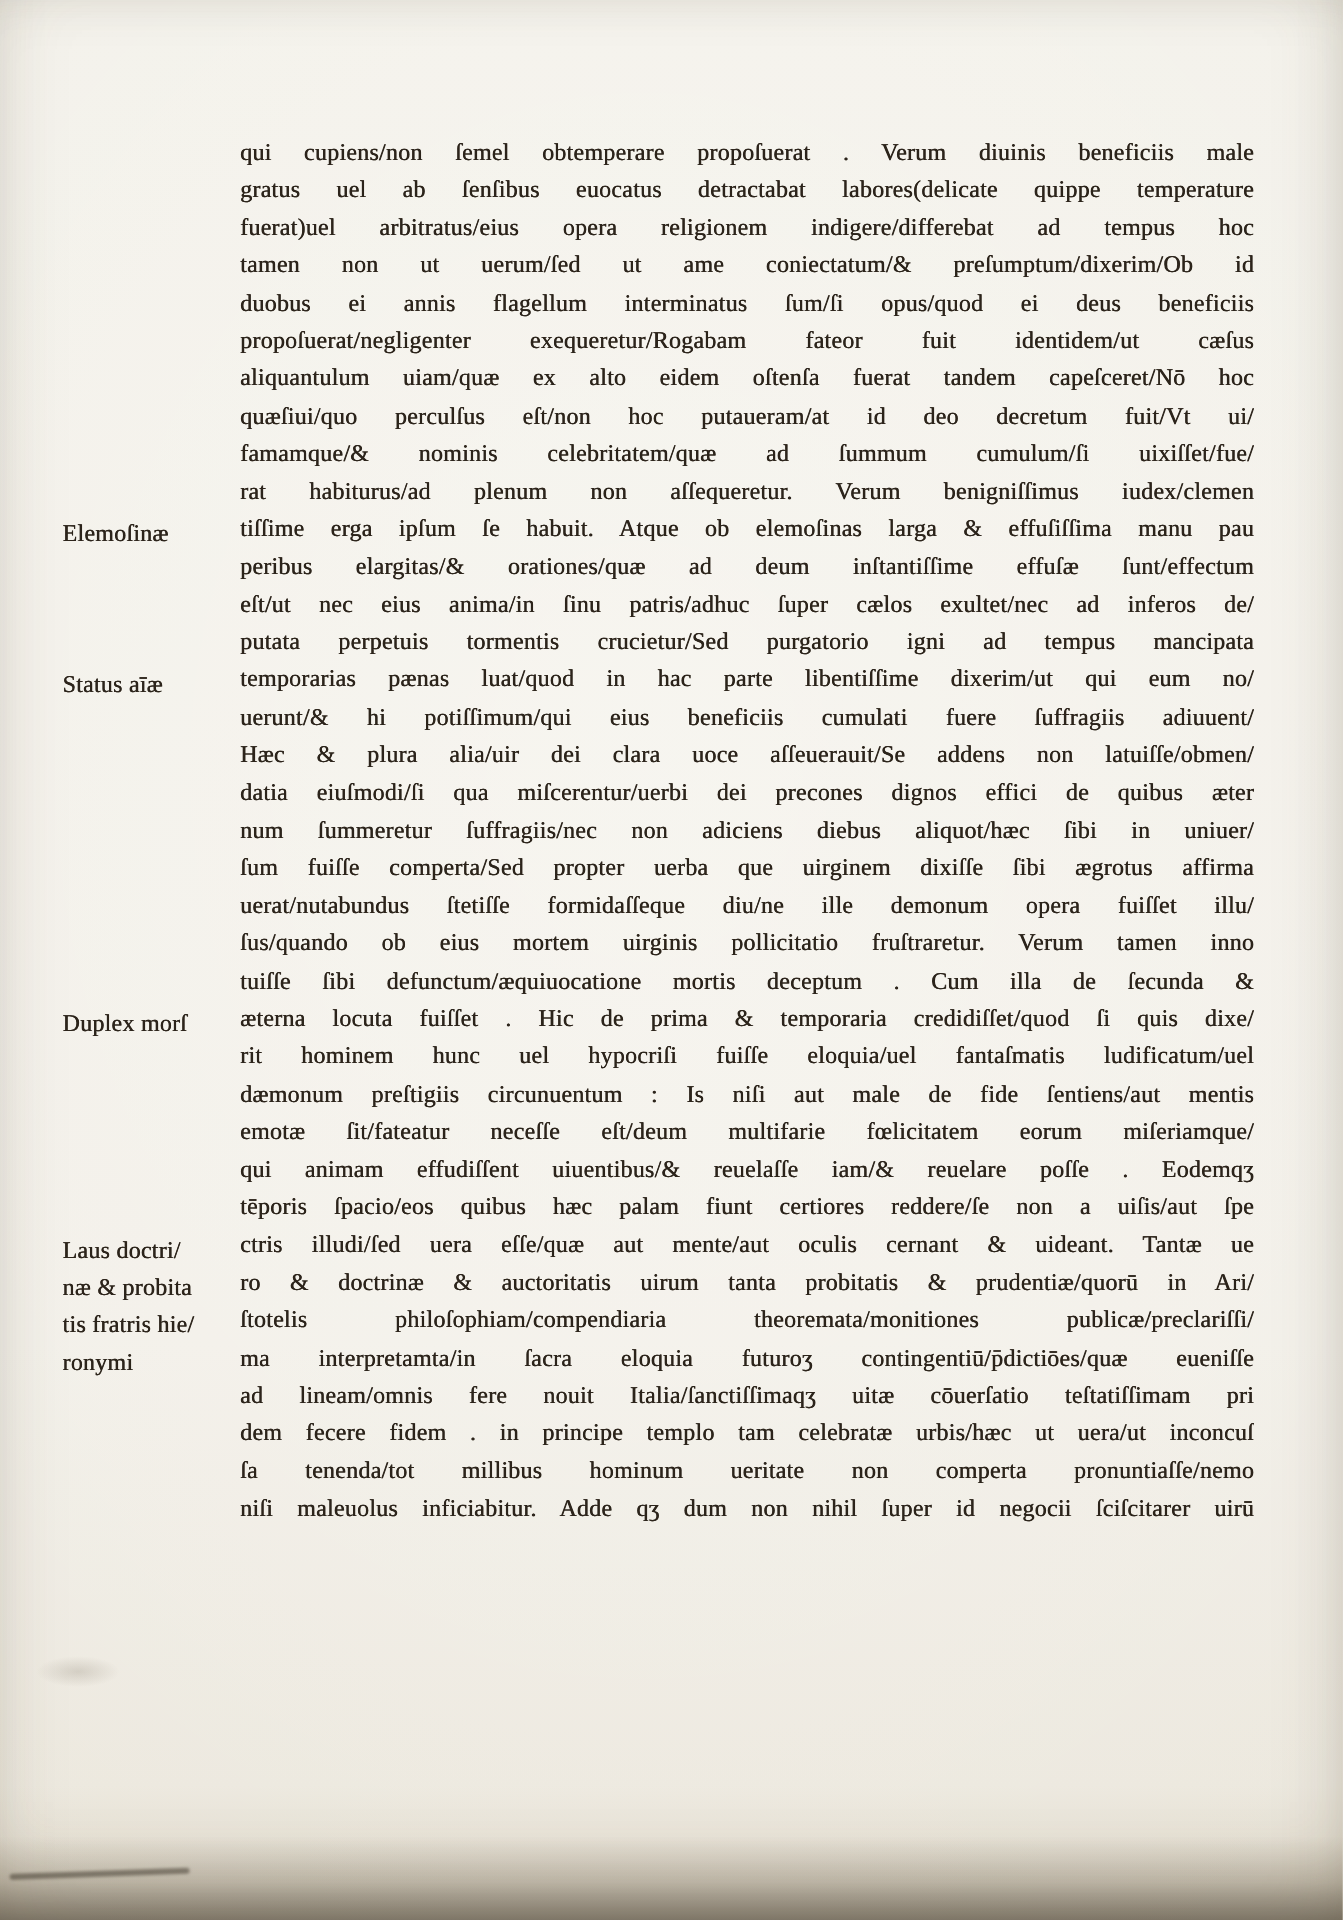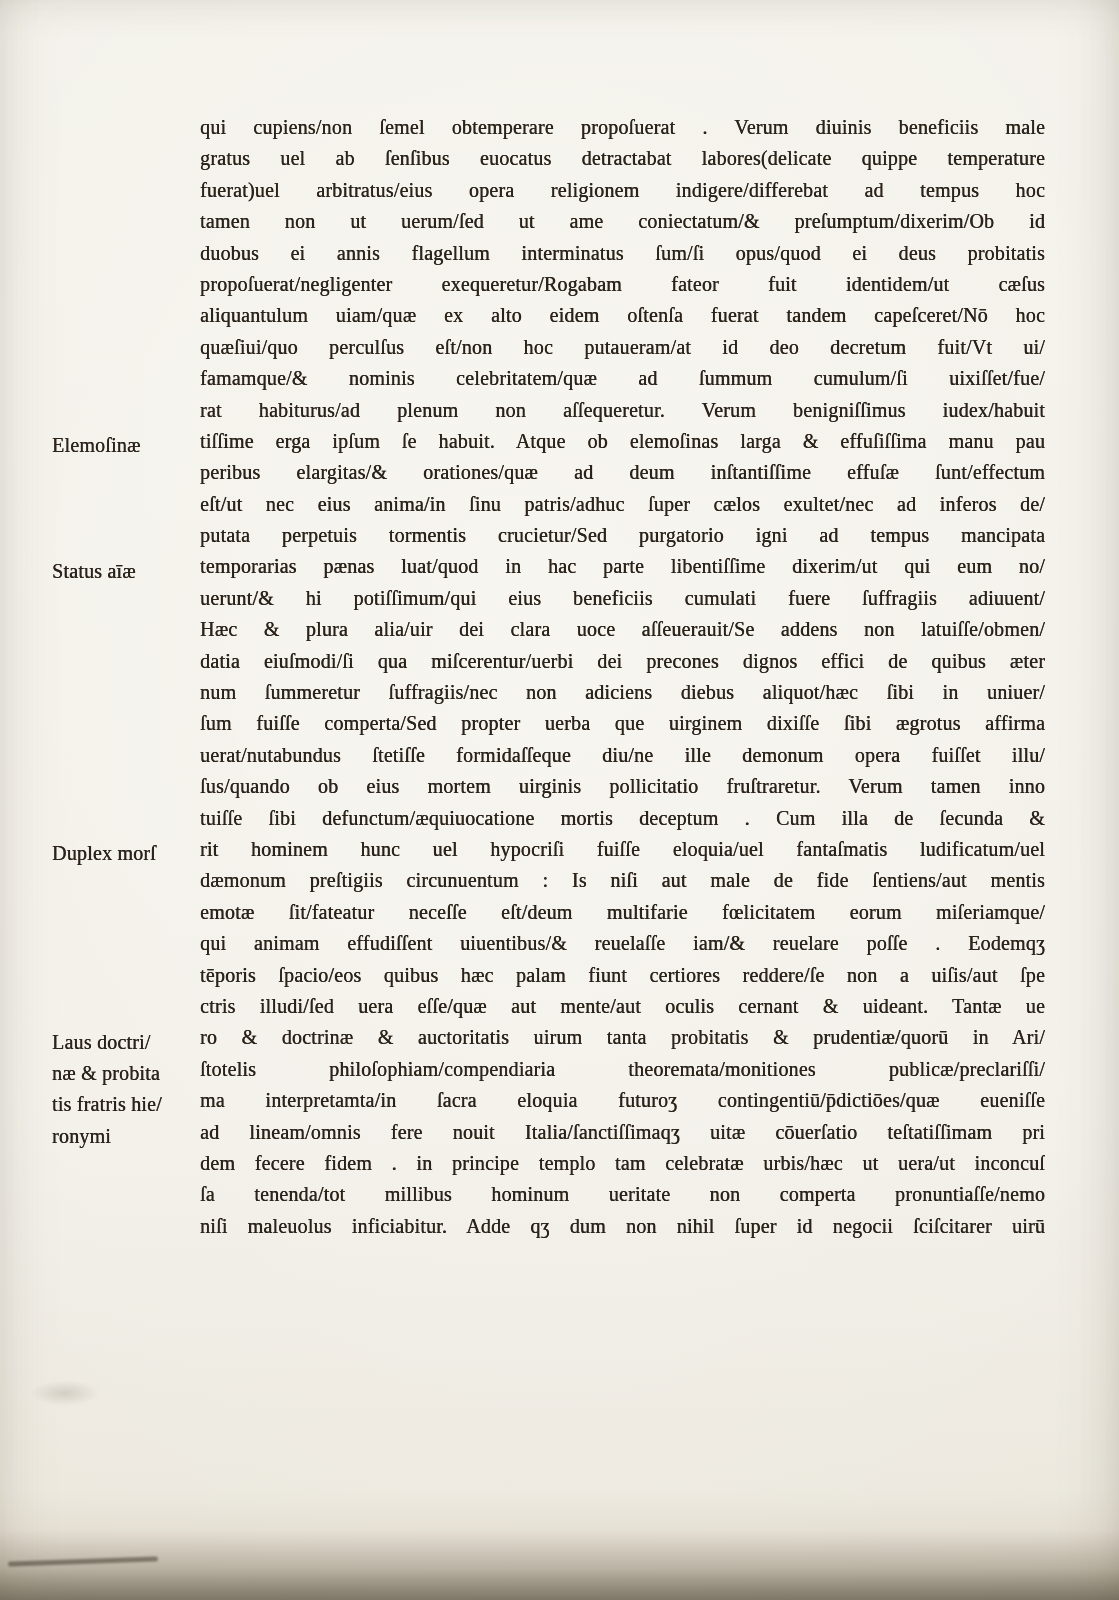--- a/index.html
+++ b/index.html
@@ -113,39 +113,40 @@
         <div class="note-line">næ &amp; probita</div>
         <div class="note-line">tis fratris hie/</div>
         <div class="note-line">ronymi</div>
       </div>
     </div>
   <div class="body-text">
       <div class="text-line">qui cupiens/non ſemel obtemperare propoſuerat . Verum diuinis beneficiis male</div>
       <div class="text-line">gratus uel ab ſenſibus euocatus detractabat labores(delicate quippe temperature</div>
       <div class="text-line">fuerat)uel arbitratus/eius opera religionem indigere/differebat ad tempus hoc</div>
       <div class="text-line">tamen non ut uerum/ſed ut ame coniectatum/&amp; preſumptum/dixerim/Ob id</div>
-      <div class="text-line">duobus ei annis flagellum interminatus ſum/ſi opus/quod ei deus probitatis</div>
+      <div class="text-line">duobus ei annis flagellum interminatus ſum/ſi opus/quod ei deus beneficiis</div>
       <div class="text-line">propoſuerat/negligenter exequeretur/Rogabam fateor fuit identidem/ut cæſus</div>
       <div class="text-line">aliquantulum uiam/quæ ex alto eidem oſtenſa fuerat tandem capeſceret/Nō hoc</div>
       <div class="text-line">quæſiui/quo perculſus eſt/non hoc putaueram/at id deo decretum fuit/Vt ui/</div>
       <div class="text-line">famamque/&amp; nominis celebritatem/quæ ad ſummum cumulum/ſi uixiſſet/fue/</div>
-      <div class="text-line">rat habiturus/ad plenum non aſſequeretur. Verum benigniſſimus iudex/habuit</div>
+      <div class="text-line">rat habiturus/ad plenum non aſſequeretur. Verum benigniſſimus iudex/clemen</div>
       <div class="text-line">tiſſime erga ipſum ſe habuit. Atque ob elemoſinas larga &amp; effuſiſſima manu pau</div>
       <div class="text-line">peribus elargitas/&amp; orationes/quæ ad deum inſtantiſſime effuſæ ſunt/effectum</div>
       <div class="text-line">eſt/ut nec eius anima/in ſinu patris/adhuc ſuper cælos exultet/nec ad inferos de/</div>
       <div class="text-line">putata perpetuis tormentis crucietur/Sed purgatorio igni ad tempus mancipata</div>
       <div class="text-line">temporarias pænas luat/quod in hac parte libentiſſime dixerim/ut qui eum no/</div>
       <div class="text-line">uerunt/&amp; hi potiſſimum/qui eius beneficiis cumulati fuere ſuffragiis adiuuent/</div>
       <div class="text-line">Hæc &amp; plura alia/uir dei clara uoce aſſeuerauit/Se addens non latuiſſe/obmen/</div>
       <div class="text-line">datia eiuſmodi/ſi qua miſcerentur/uerbi dei precones dignos effici de quibus æter</div>
       <div class="text-line">num ſummeretur ſuffragiis/nec non adiciens diebus aliquot/hæc ſibi in uniuer/</div>
       <div class="text-line">ſum fuiſſe comperta/Sed propter uerba que uirginem dixiſſe ſibi ægrotus affirma</div>
       <div class="text-line">uerat/nutabundus ſtetiſſe formidaſſeque diu/ne ille demonum opera fuiſſet illu/</div>
       <div class="text-line">ſus/quando ob eius mortem uirginis pollicitatio fruſtraretur. Verum tamen inno</div>
       <div class="text-line">tuiſſe ſibi defunctum/æquiuocatione mortis deceptum . Cum illa de ſecunda &amp;</div>
+      <div class="text-line">æterna locuta fuiſſet . Hic de prima &amp; temporaria credidiſſet/quod ſi quis dixe/</div>
       <div class="text-line">rit hominem hunc uel hypocriſi fuiſſe eloquia/uel fantaſmatis ludificatum/uel</div>
       <div class="text-line">dæmonum preſtigiis circunuentum : Is niſi aut male de fide ſentiens/aut mentis</div>
       <div class="text-line">emotæ ſit/fateatur neceſſe eſt/deum multifarie fœlicitatem eorum miſeriamque/</div>
       <div class="text-line">qui animam effudiſſent uiuentibus/&amp; reuelaſſe iam/&amp; reuelare poſſe . Eodemqʒ</div>
       <div class="text-line">tēporis ſpacio/eos quibus hæc palam fiunt certiores reddere/ſe non a uiſis/aut ſpe</div>
       <div class="text-line">ctris illudi/ſed uera eſſe/quæ aut mente/aut oculis cernant &amp; uideant. Tantæ ue</div>
       <div class="text-line">ro &amp; doctrinæ &amp; auctoritatis uirum tanta probitatis &amp; prudentiæ/quorū in Ari/</div>
       <div class="text-line">ſtotelis philoſophiam/compendiaria theoremata/monitiones publicæ/preclariſſi/</div>
       <div class="text-line">ma interpretamta/in ſacra eloquia futuroʒ contingentiū/p̄dictiōes/quæ eueniſſe</div>
       <div class="text-line">ad lineam/omnis fere nouit Italia/ſanctiſſimaqʒ uitæ cōuerſatio teſtatiſſimam pri</div>

